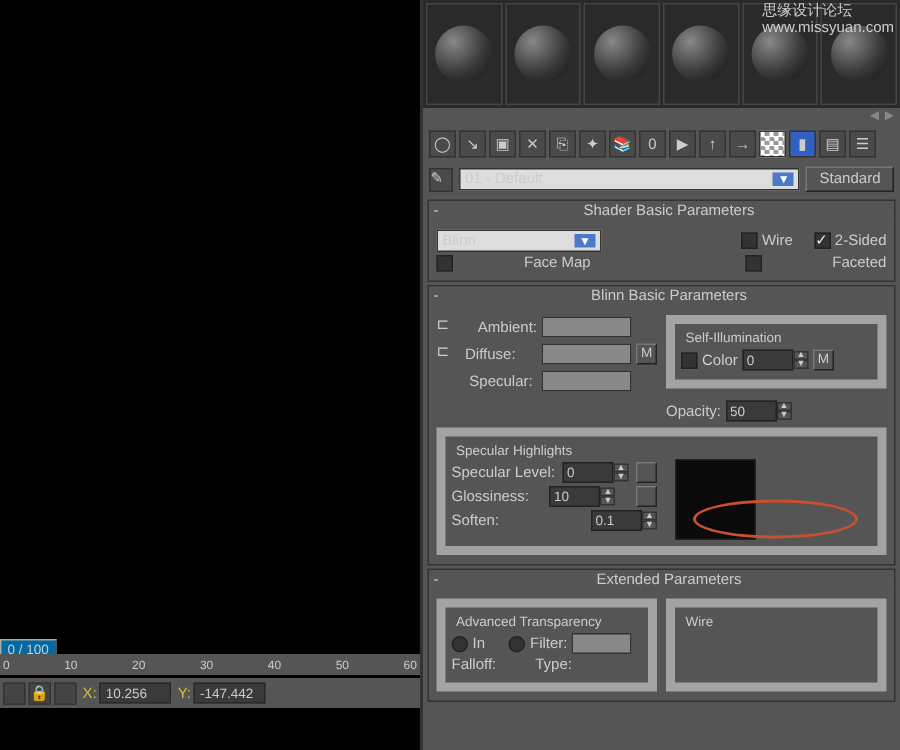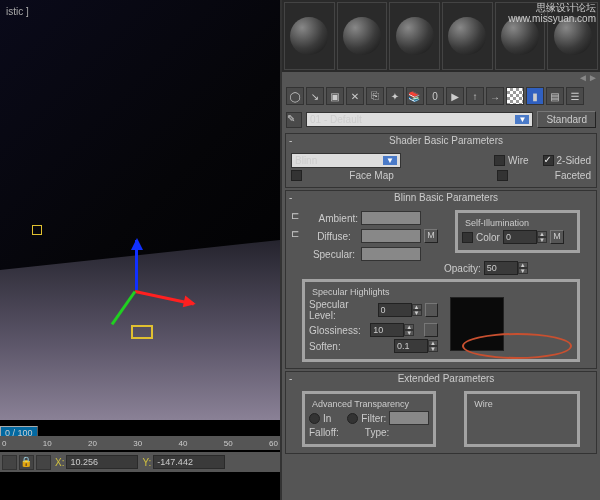--- a/index.html
+++ b/index.html
@@ -15,21 +15,21 @@
 .axis-x{position:absolute;left:0;top:0;width:60px;height:3px;background:#ff2020;transform:rotate(12deg);transform-origin:left;}
 .axis-x::after{content:"";position:absolute;right:-8px;top:-5px;border:6px solid transparent;border-left:12px solid #ff2020;}
 .axis-y{position:absolute;left:0;top:0;width:40px;height:3px;background:#20d020;transform:rotate(125deg);transform-origin:left;}
 .y-handle{position:absolute;left:-4px;top:35px;width:22px;height:14px;border:2px solid #e0c030;}
 .sel-box{position:absolute;left:32px;top:225px;width:10px;height:10px;border:1px solid #e0c030;}
 .timeline{position:absolute;left:0;bottom:50px;width:280px;height:14px;background:#555;display:flex;justify-content:space-between;padding:0 2px;align-items:center;}
 .timeline span{font-size:8px;color:#ccc;}
 .status-bar{position:absolute;left:0;bottom:28px;width:280px;height:20px;background:#555;display:flex;align-items:center;gap:2px;padding:0 2px;}
 .sb-ico{width:15px;height:15px;background:#444;border:1px solid #333;display:inline-block;}
 .sb-label{color:#d0c040;font-size:10px;margin-left:2px;}
-.sb-field{background:#3a3a3a;border:1px solid #2a2a2a;padding:1px 3px;font-size:9px;width:72px;}
+.sb-field{background:#3a3a3a;border:1px solid #2a2a2a;padding:1px 3px;font-size:9px;width:48px;}
 .frame-box{position:absolute;left:0;bottom:60px;background:#0369a1;border:1px outset #aaa;padding:1px 4px;font-size:9px;}
 
 .right-pane{position:absolute;left:280px;top:0;width:320px;height:500px;background:#555;border-left:2px solid #333;}
 .mat-grid{display:flex;background:#2a2a2a;padding:2px;gap:2px;height:72px;}
 .mat-slot{flex:1;background:#2a2a2a;border:1px solid #444;display:flex;align-items:center;justify-content:center;}
 .mat-ball{width:38px;height:38px;border-radius:50%;background:radial-gradient(circle at 32% 28%,#888,#3a3a3a 55%,#111);}
 .mat-scroll{height:12px;background:#555;display:flex;justify-content:flex-end;padding:0 2px;}
 .mat-scroll span{display:inline-block;width:10px;text-align:center;color:#888;}
 
 .toolbar{background:#555;padding:3px 4px;display:flex;gap:2px;flex-wrap:wrap;align-items:center;}
@@ -55,45 +55,32 @@
 .chk-box.on::after{content:"✓";position:absolute;top:-2px;left:0;color:#eee;font-size:10px;}
 .lbl{font-size:10px;}
 .swatch{width:60px;height:14px;background:#888;border:1px solid #333;}
 .swatch.sm{width:40px;}
 .spin{display:flex;align-items:center;}
 .spin input{width:34px;background:#3a3a3a;border:1px solid #222;color:#ccc;padding:1px 2px;font-size:9px;}
 .spin .ar{width:10px;display:flex;flex-direction:column;}
 .spin .ar div{height:6px;background:#555;border:1px solid #333;font-size:6px;line-height:4px;text-align:center;}
 .sq-btn{width:14px;height:14px;background:#555;border:1px outset #777;font-size:9px;text-align:center;}
 .lock-ico{width:16px;height:16px;}
-.fieldset{border:3px solid #a3a3a3;padding:4px;margin:2px 11px;}
+.fieldset{border:6px solid #a3a3a3;padding:4px;margin:2px 0;}
 .fs-title{font-size:9px;margin-top:-10px;background:#555;display:inline-block;padding:0 3px;}
 .highlight{position:absolute;right:28px;top:333px;width:110px;height:26px;border:2px solid #c85030;border-radius:50%;pointer-events:none;}
-.watermark{position:absolute;top:2px;right:4px;color:#666;font-size:9px;text-align:right;line-height:1.1;}
+.watermark{position:absolute;top:2px;right:4px;color:#666;font-size:9px;line-height:1.1;}
 .blackbox{width:54px;height:54px;background:#0a0a0a;border:1px solid #222;margin-left:6px;}
 .two-col{display:flex;gap:6px;}
 .col{flex:1;}
 </style>
 </head>
 <body>
 
 <div class="left-pane">
-  <div class="viewport">
-    <div class="vp-label">istic ]</div>
-    <div class="floor"></div>
-    <div class="sel-box"></div>
-    <div class="gizmo">
-      <div class="axis">
-        <div class="axis-z"></div>
-        <div class="axis-x"></div>
-        <div class="axis-y"></div>
-        <div class="y-handle"></div>
-      </div>
-    </div>
-  </div>
   <div class="frame-box">0 / 100</div>
   <div class="timeline">
     <span>0</span>
     <span>10</span>
     <span>20</span>
     <span>30</span>
     <span>40</span>
     <span>50</span>
     <span>60</span>
   </div>
@@ -201,21 +188,21 @@
     <div class="roll-body">
       <div class="two-col">
         <div class="col">
           <div class="row">
             <span class="lock-ico">⊏</span>
             <span class="lbl" style="width:48px;text-align:right">Ambient:</span>
             <span class="swatch"></span>
           </div>
           <div class="row">
             <span class="lock-ico">⊏</span>
-            <span class="lbl" style="width:48px;text-align:center">Diffuse:</span>
+            <span class="lbl" style="width:48px;text-align:left">Diffuse:</span>
             <span class="swatch"></span>
             <span class="sq-btn">M</span>
           </div>
           <div class="row">
             <span class="lock-ico"></span>
             <span class="lbl" style="width:48px;text-align:center">Specular:</span>
             <span class="swatch"></span>
           </div>
         </div>
         <div class="col">

